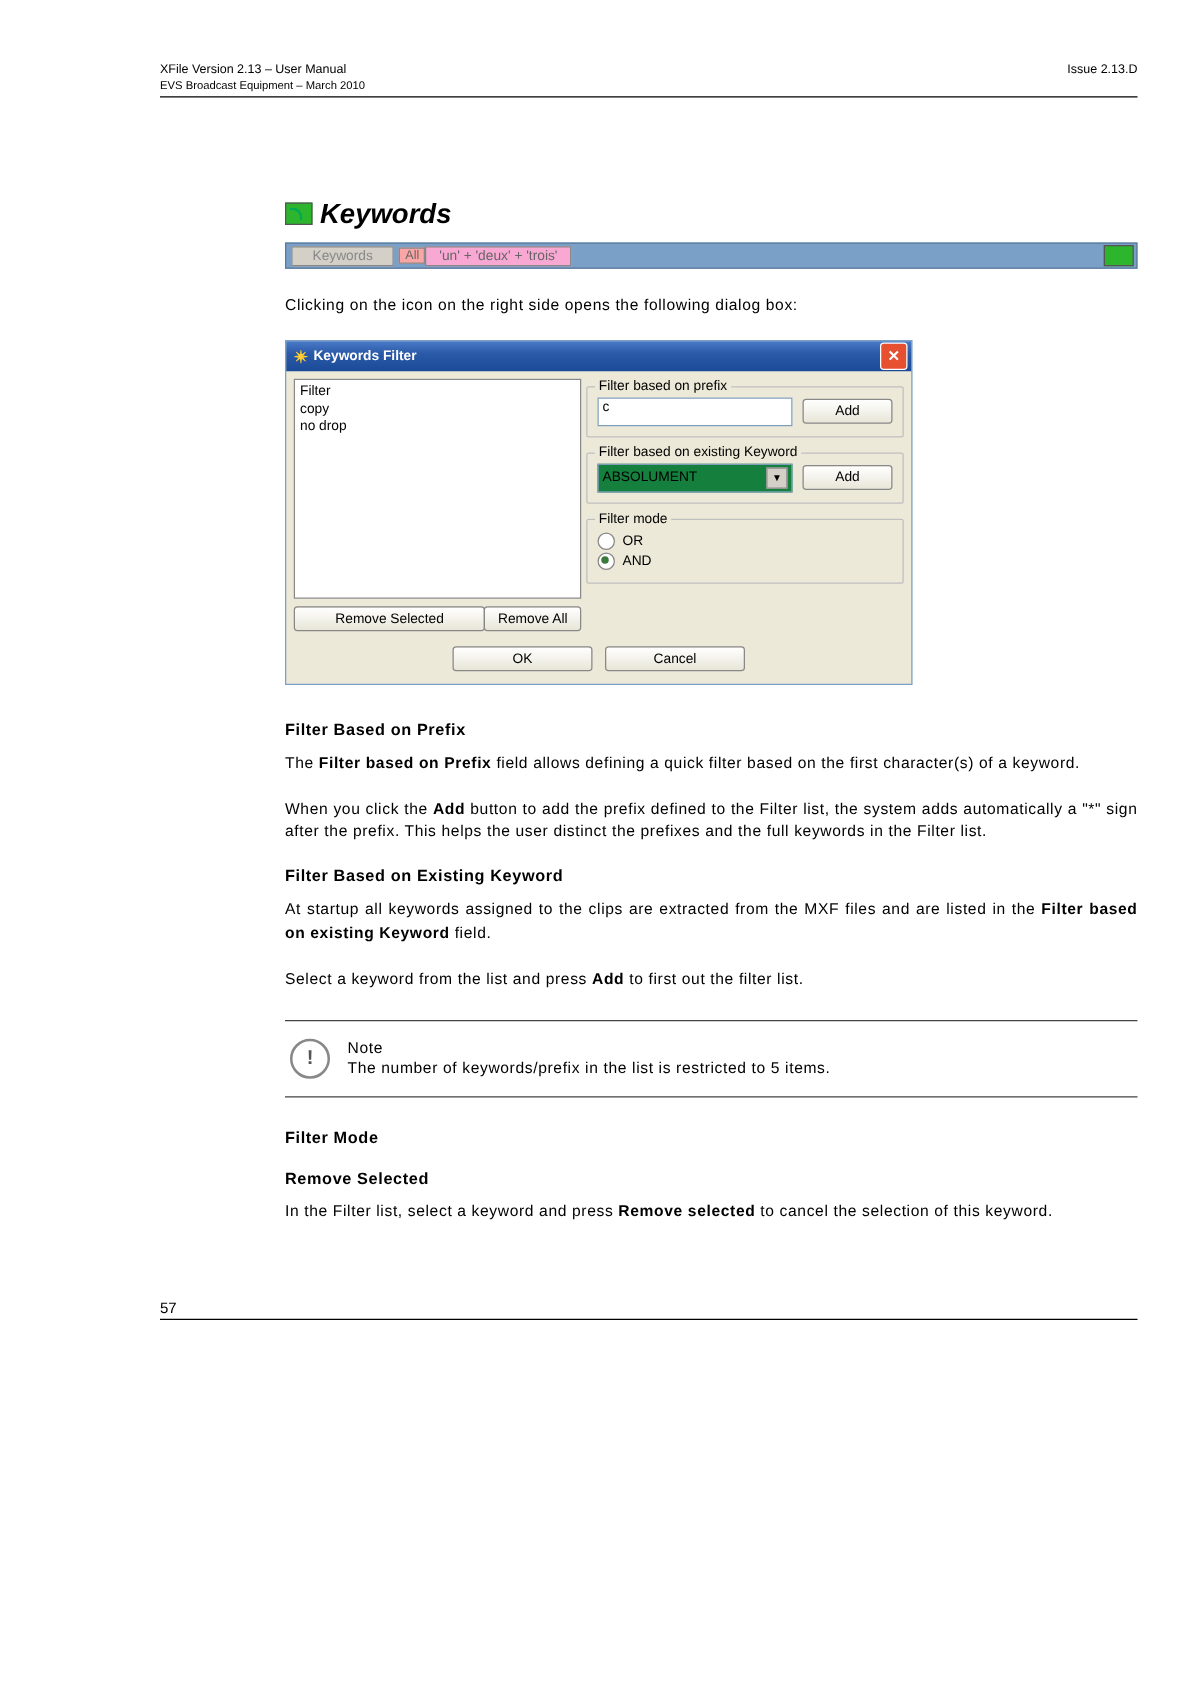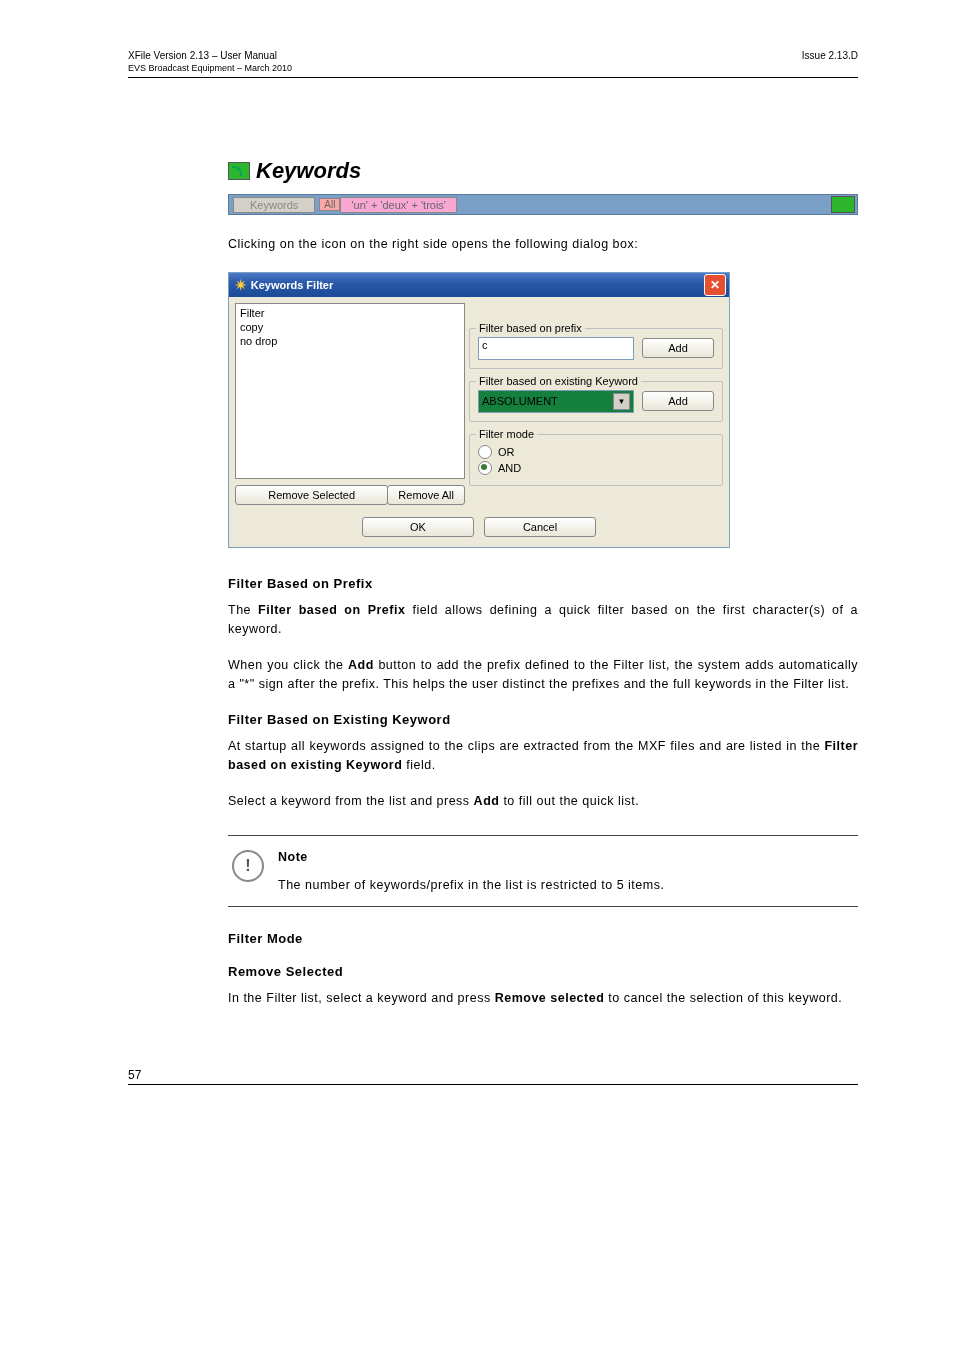--- a/index.html
+++ b/index.html
@@ -4,21 +4,21 @@
 <style>
   body {
     margin: 0;
     padding: 0;
     background: #fff;
     font-family: Arial, Helvetica, sans-serif;
     color: #000;
     width: 954px;
   }
   .page {
-    padding: 50px 96px 40px 128px;
+    padding: 50px 44px 40px 128px;
     box-sizing: border-box;
   }
   .hdr {
     display: flex;
     justify-content: space-between;
     font-size: 10px;
     margin-bottom: 2px;
   }
   .hdr-sub {
     font-size: 9px;
@@ -67,21 +67,21 @@
     padding:0 3px 0 6px;
     background:linear-gradient(180deg,#4a7ac8 0%,#2a5aa8 40%,#1a4a98 100%);
     color:#fff;font-weight:bold;
   }
   .dlg-title-left{display:flex;align-items:center;gap:4px;}
   .dlg-ast{color:#ffcc33;font-size:14px;}
   .dlg-close{
     width:20px;height:20px;background:#e65030;border:1px solid #fff;border-radius:3px;
     display:flex;align-items:center;justify-content:center;color:#fff;font-weight:bold;font-size:12px;
   }
-  .dlg-body{display:flex;gap:4px;padding:6px;align-items:center;}
+  .dlg-body{display:flex;gap:4px;padding:6px;}
   .dlg-left{width:230px;}
   .dlg-list{
     background:#fff;border:1px solid #888;height:170px;padding:2px;font-size:11px;
   }
   .dlg-list div{padding:0 2px;line-height:14px;}
   .dlg-btns{display:flex;margin-top:6px;}
   .wbtn{
     background:linear-gradient(#fff,#e8e6d8);border:1px solid #888;border-radius:3px;
     padding:3px 10px;font-size:11px;cursor:default;text-align:center;
   }
@@ -93,21 +93,21 @@
   .sel{background:#15803d;border:1px solid #7f9db9;height:19px;padding:1px 3px;font-size:11px;flex:1;display:flex;justify-content:space-between;align-items:center;}
   .sel .arr{background:#d4d0c8;border:1px solid #888;width:15px;height:15px;display:flex;align-items:center;justify-content:center;font-size:8px;}
   .radio-row{display:flex;align-items:center;gap:6px;margin:2px 0;}
   .radio{width:12px;height:12px;border:1px solid #888;border-radius:50%;background:#fff;position:relative;}
   .radio.sel-r::after{content:"";position:absolute;width:6px;height:6px;background:#3a7a3a;border-radius:50%;left:2px;top:2px;}
   .okrow{display:flex;gap:10px;justify-content:center;padding:6px 0 10px 0;}
   .h3{font-weight:bold;font-size:13px;letter-spacing:0.5px;margin:18px 0 10px 0;}
   .note-block{border-top:1px solid #444;border-bottom:1px solid #444;margin:24px 0;padding:14px 0;display:flex;gap:14px;align-items:flex-start;}
   .note-icon{width:28px;height:28px;border:2px solid #888;border-radius:50%;display:flex;align-items:center;justify-content:center;font-weight:bold;color:#555;font-size:16px;flex:0 0 auto;margin-left:4px;}
   .note-txt{font-size:12.5px;letter-spacing:0.5px;}
-  .note-txt .nt{font-weight:bold;display:block;margin-bottom:14px;}
+  .note-txt .nt{font-weight:normal;display:block;margin-bottom:2px;}
   .pgnum{text-align:left;font-size:12px;margin-top:60px;}
   .ftline{border-top:1px solid #000;margin-top:2px;}
   .u{text-decoration:underline;}
 </style>
 </head>
 <body>
 
 <div class="page">
   <div class="hdr">
     <span>XFile Version 2.13 – User Manual</span>
@@ -196,21 +196,21 @@
   </p>
   <p class="body">
     <span>When you click the </span><b>Add</b><span> button to add the prefix defined to the Filter list, the system adds automatically a "*" sign after the prefix. This helps the user distinct the prefixes and the full keywords in the Filter list.</span>
   </p>
 
   <div class="h3">Filter Based on Existing Keyword</div>
   <p class="body">
     <span>At startup all keywords assigned to the clips are extracted from the MXF files and are listed in the </span><b>Filter based on existing Keyword</b><span> field.</span>
   </p>
   <p class="body">
-    <span>Select a keyword from the list and press </span><b>Add</b><span> to fill out the quick list.</span>
+    <span>Select a keyword from the list and press </span><b>Add</b><span> to first out the filter list.</span>
   </p>
 
   <div class="note-block">
     <div class="note-icon">!</div>
     <div class="note-txt">
       <span class="nt">Note</span>
       <span>The number of keywords/prefix in the list is restricted to 5 items.</span>
     </div>
   </div>
 

